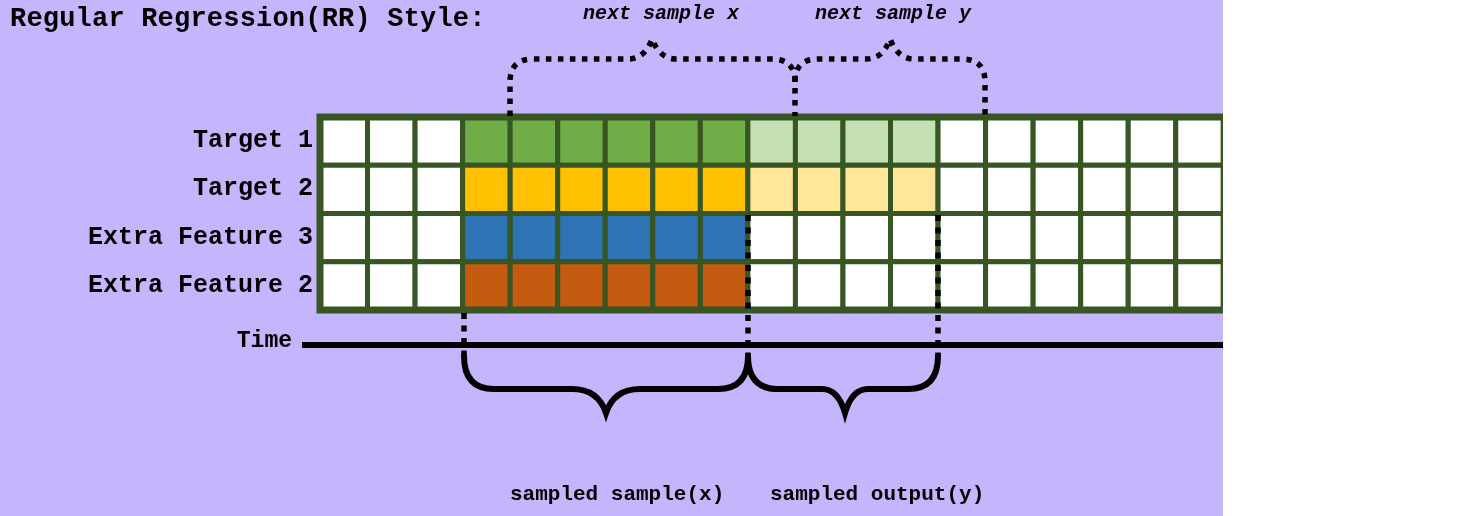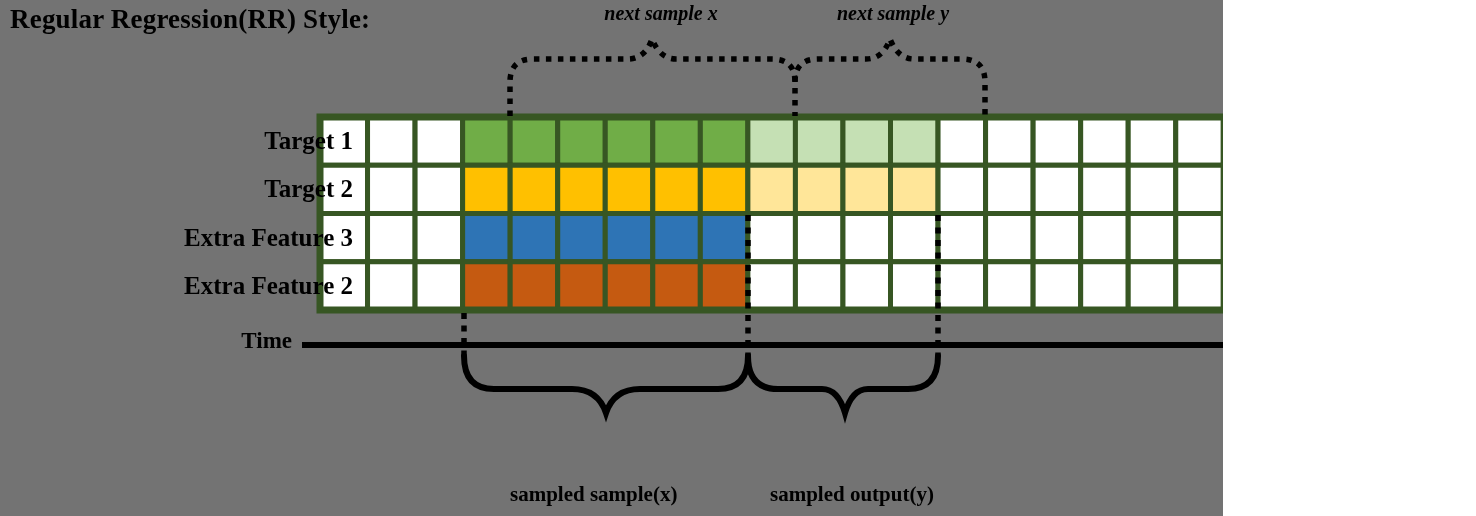--- a/index.html
+++ b/index.html
@@ -1,21 +1,21 @@
 <!DOCTYPE html>
 <html><head>
 <meta charset="utf-8">
 <style>
   html,body{margin:0;padding:0;background:#fff;}
-  .stage{position:relative;width:1223px;height:516px;background:#737373;overflow:hidden;
-         font-family:Liberation Serif, serif;color:#000;}
+  .stage{position:relative;width:1223px;height:516px;background:#c4b5fd;overflow:hidden;
+         font-family:Liberation Mono, monospace;color:#000;}
   svg.canvas{position:absolute;left:0;top:0;}
   .txt{position:absolute;white-space:pre;}
   .title{left:10px;top:4px;font-size:27px;font-weight:700;letter-spacing:.2px;}
-  .row-label{left:0;width:313px;text-align:right;font-size:25px;font-weight:700;line-height:30px;padding-left:40px;}
+  .row-label{left:0;width:313px;text-align:right;font-size:25px;font-weight:700;line-height:30px;}
   .rl-0{top:126px;} .rl-1{top:174px;} .rl-2{top:223px;} .rl-3{top:271px;text-align:right;}
   .next-label{width:220px;text-align:center;top:2px;font-size:20px;font-weight:600;font-style:italic;}
   .next-x{left:551px;} .next-y{left:783px;}
   .time-label{left:192px;top:326px;width:100px;text-align:right;font-size:23px;font-weight:700;line-height:30px;}
   .note{font-size:21px;font-weight:600;line-height:29px;}
   .note-left{left:510px;top:422px;}
   .note-right{left:770px;top:422px;}
 </style>
 </head>
 <body>

